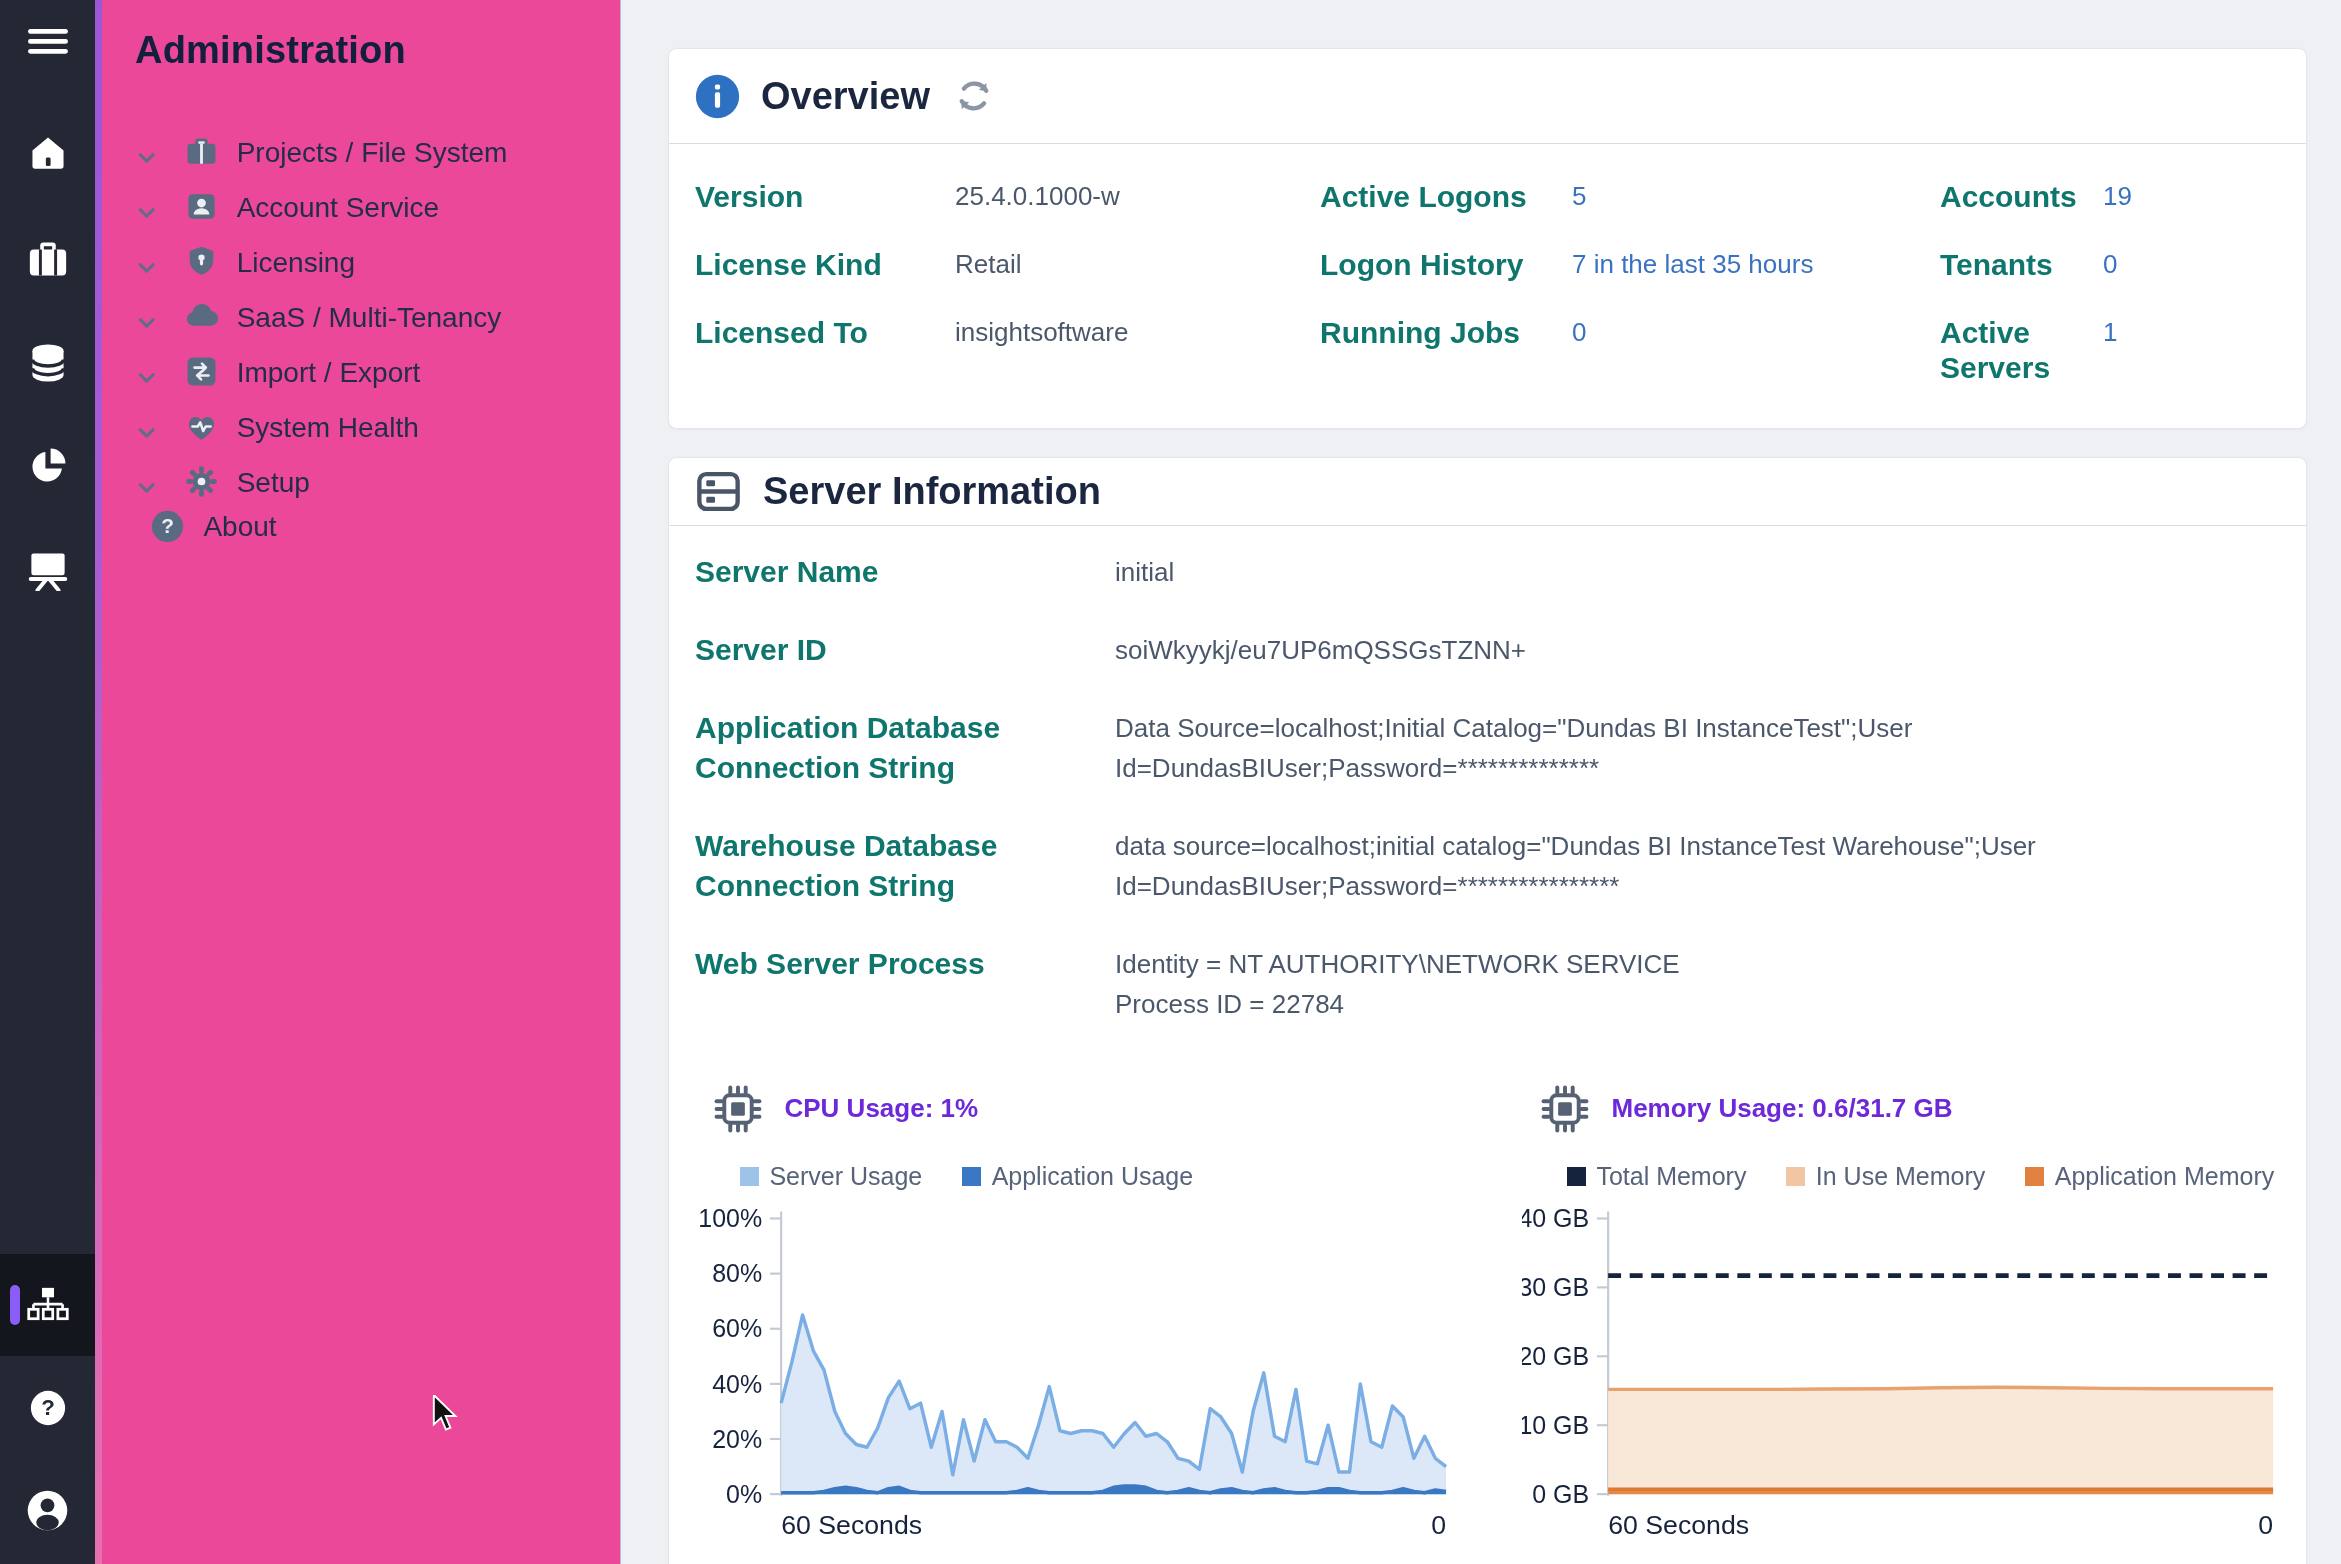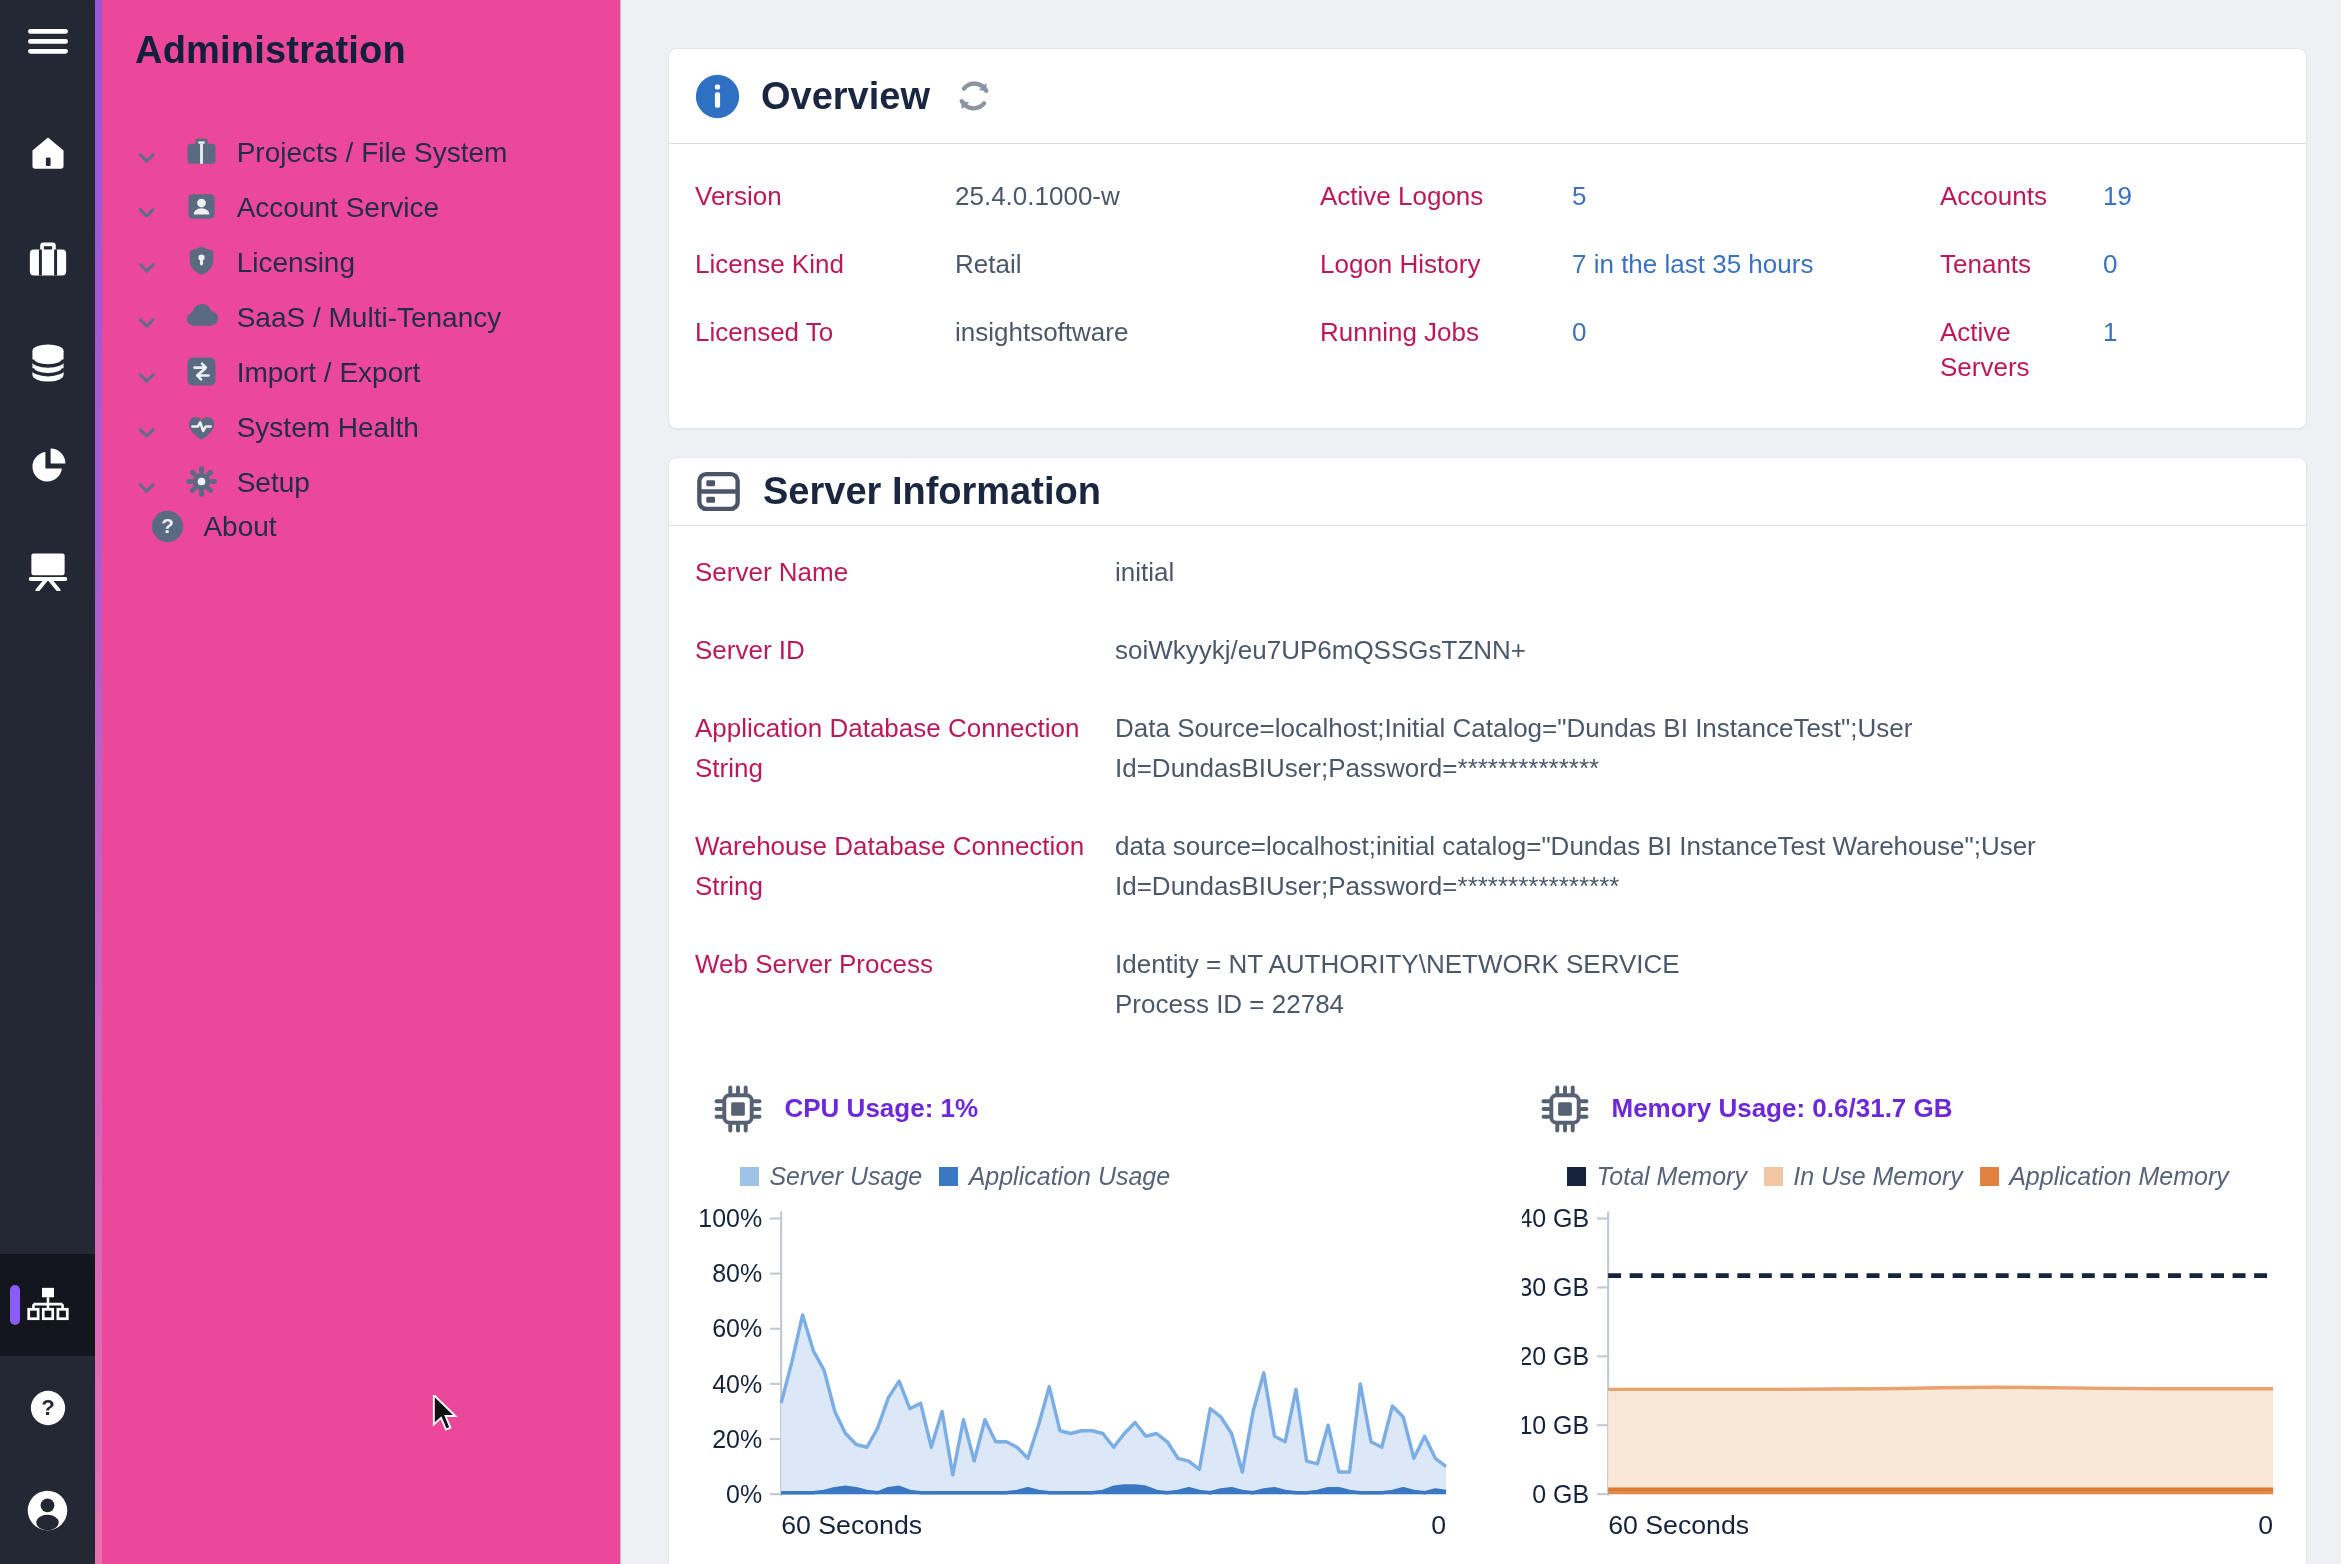--- a/index.html
+++ b/index.html
@@ -34,34 +34,34 @@
   .card { background:#ffffff; border:0.9px solid #e3e7ec; border-radius:8.7px; box-shadow:0 0.9px 1.7px rgba(20,30,60,.04); }
   .card-header { display:flex; align-items:center; padding:0 26px; border-bottom:1.7px solid #d9dde3; }
   .card-header.tall { height:95px; }
   .card-header.short { height:68px; }
   .card-title { font-size:38px; font-weight:600; color:#1b2740; margin-left:21px; }
   .hdr-icon { display:flex; align-items:center; }
   .refresh-btn { margin-left:22.5px; display:flex; align-items:center; cursor:pointer; }
   
   .ov-grid { display:grid; grid-template-columns:260px 365px 252px 368px 163px 1fr;
     padding:35px 26px 43px 26px; row-gap:33px; align-items:start; }
-  .f-label { font-size:26px; font-weight:400; color:#be185d; line-height:35px; }
+  .f-label { font-size:30px; font-weight:700; color:#0f766e; line-height:35px; }
   .f-value { font-size:26px; color:#4b586c; line-height:35px; }
   .f-value.link { color:#3a72c2; cursor:pointer; }
   
   .si-rows { padding:26px 26px 0 26px; }
   .si-row { display:grid; grid-template-columns:420px 1fr; margin-bottom:38px; }
   .si-row .f-label { line-height:40px; }
   .si-row .f-value { line-height:40px; white-space:pre-line; }
   
   .charts-row { display:flex; gap:69px; padding:22.5px 26px 45px 26px; }
   .chart-block { flex:1; min-width:0; }
   .chart-title-row { display:flex; align-items:center; margin-left:19px; }
   .chart-title { font-size:26px; font-weight:600; color:#6d28d9; margin-left:22.5px; }
-  .legend-row { display:flex; gap:17px; margin:29px 0 5.2px 45px;font-style:italic; }
+  .legend-row { display:flex; gap:40px; margin:29px 0 5.2px 45px; }
   .legend-item { display:flex; align-items:center; gap:10.4px; }
   .legend-swatch { width:19px; height:19px; }
   .legend-text { font-size:25px; color:#57637a; }
   .chart-svg { width:100%; display:block; margin-top:12px; }
   
   .cursor { position:absolute; z-index:50; pointer-events:none; }
 </style>
 </head>
 <body>
 

